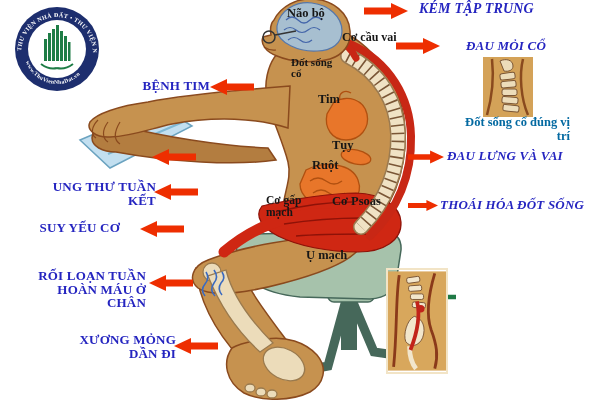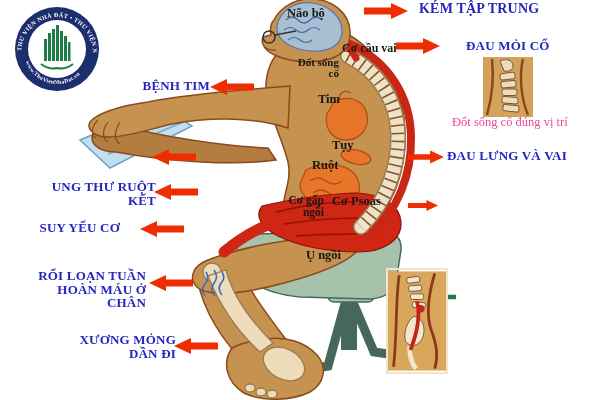--- a/index.html
+++ b/index.html
@@ -1,26 +1,26 @@
 <!DOCTYPE html>
 <html><head>
 <meta charset="utf-8">
 <style>
   html,body{margin:0;padding:0;background:#fff;}
   #stage{position:relative;width:600px;height:400px;background:#ffffff;overflow:hidden;
          font-family:"Liberation Serif",serif;}
   #illustration{position:absolute;left:0;top:0;}
   .co{position:absolute;font-weight:bold;color:#2525c0;font-size:13px;line-height:1.05;
       text-align:right;letter-spacing:.2px;}
-  .co.la{text-align:left;}
+  .co.la{text-align:left;font-style:italic;}
   .anat{position:absolute;font-weight:bold;color:#161616;font-size:12.5px;line-height:1.0;
-        text-align:right;}
+        text-align:left;}
   .arrow{position:absolute;}
-  .caption{position:absolute;font-weight:normal;color:#ec4899;font-size:12.5px;line-height:1.1;
-           text-align:left;}
+  .caption{position:absolute;font-weight:bold;color:#0369a1;font-size:12.5px;line-height:1.1;
+           text-align:right;}
   .inset{position:absolute;border:2px solid #f2e4c6;box-sizing:border-box;}
   .logo{position:absolute;left:13px;top:5px;width:88px;height:88px;}
 </style>
 </head>
 <body>
 
 <div id="stage">
 
   <svg id="illustration" width="600" height="400" viewBox="0 0 600 400">
 
@@ -124,21 +124,21 @@
 
   <div class="co" style="left:122px;top:79px;width:88px">BỆNH TIM</div>
   <svg class="arrow" style="left:210px;top:79px" width="44" height="16" viewBox="0 0 44 16">
     <polygon points="0,8 17,0 17,4.5 44,4.5 44,11.5 17,11.5 17,16" fill="#ee2e00"></polygon>
     </svg>
 
   <svg class="arrow" style="left:152px;top:149px" width="44" height="16" viewBox="0 0 44 16">
     <polygon points="0,8 17,0 17,4.5 44,4.5 44,11.5 17,11.5 17,16" fill="#ee2e00"></polygon>
     </svg>
 
-  <div class="co" style="left:28px;top:180px;width:128px">UNG THƯ RUỘT KẾT</div>
+  <div class="co" style="left:28px;top:180px;width:128px">UNG THƯ TUẦN KẾT</div>
   <svg class="arrow" style="left:154px;top:184px" width="44" height="16" viewBox="0 0 44 16">
     <polygon points="0,8 17,0 17,4.5 44,4.5 44,11.5 17,11.5 17,16" fill="#ee2e00"></polygon>
     </svg>
 
   <div class="co" style="left:16px;top:221px;width:104px">SUY YẾU CƠ</div>
   <svg class="arrow" style="left:140px;top:221px" width="44" height="16" viewBox="0 0 44 16">
     <polygon points="0,8 17,0 17,4.5 44,4.5 44,11.5 17,11.5 17,16" fill="#ee2e00"></polygon>
     </svg>
 
   <div class="co" style="left:16px;top:269px;width:130px">RỐI LOẠN TUẦN HOÀN MÁU Ở CHÂN</div>
@@ -162,34 +162,35 @@
   <div class="co la" style="left:466px;top:39px;width:110px">ĐAU MỎI CỔ</div>
 
   <svg class="arrow" style="left:408px;top:149px" width="36" height="16" viewBox="0 0 44 16">
     <polygon points="44,8 27,0 27,4.5 0,4.5 0,11.5 27,11.5 27,16" fill="#ee2e00"></polygon>
     </svg>
   <div class="co la" style="left:447px;top:149px;width:145px">ĐAU LƯNG VÀ VAI</div>
 
   <svg class="arrow" style="left:408px;top:198px" width="30" height="15" viewBox="0 0 44 16">
     <polygon points="44,8 27,0 27,4.5 0,4.5 0,11.5 27,11.5 27,16" fill="#ee2e00"></polygon>
     </svg>
+  <div class="co la" style="left:440px;top:198px;width:160px">THOÁI HÓA ĐỐT SỐNG</div>
 
   <svg class="arrow" style="left:428px;top:290px" width="28" height="14" viewBox="0 0 44 16">
     <polygon points="0,8 17,0 17,4.5 44,4.5 44,11.5 17,11.5 17,16" fill="#1f7a46"></polygon>
     </svg>
 
   <div class="anat" style="left:287px;top:7px">Não bộ</div>
-  <div class="anat" style="left:342px;top:42px;font-size:12px">Cơ cầu vai</div>
+  <div class="anat" style="left:342px;top:31px;font-size:12px">Cơ cầu vai</div>
   <div class="anat" style="left:291px;top:57px;width:48px;font-size:11px">Đốt sống cổ</div>
   <div class="anat" style="left:318px;top:93px">Tim</div>
   <div class="anat" style="left:332px;top:139px">Tụy</div>
   <div class="anat" style="left:312px;top:159px">Ruột</div>
-  <div class="anat" style="left:266px;top:195px;width:58px;font-size:11.5px">Cơ gấp ngồi</div>
+  <div class="anat" style="left:266px;top:195px;width:58px;font-size:11.5px">Cơ gấp mạch</div>
   <div class="anat" style="left:332px;top:195px">Cơ Psoas</div>
-  <div class="anat" style="left:306px;top:249px">Ụ ngồi</div>
+  <div class="anat" style="left:306px;top:249px">Ụ mạch</div>
 
   <svg class="inset" style="left:483px;top:57px;border:none" width="50" height="60" viewBox="0 0 50 60">
     <rect width="50" height="60" fill="#d4a258"></rect>
     <path d="M 9 2 C 11 20 9 40 4 58" stroke="#8a4a1e" stroke-width="2.5" fill="none"></path>
     <path d="M 40 2 C 36 18 38 42 45 58" stroke="#8a4a1e" stroke-width="2.5" fill="none"></path>
     <g fill="#ecdcba" stroke="#7a5636" stroke-width="1">
       <path d="M 17 4 C 23 1 30 3 30 9 C 30 13 26 15 21 14 Z"></path>
       <rect x="17" y="16" width="15" height="6.5" rx="2" transform="rotate(-7 24 19)"></rect>
       <rect x="18" y="24" width="15" height="6.5" rx="2" transform="rotate(-5 25 27)"></rect>
       <rect x="19" y="32" width="15" height="6.5" rx="2"></rect>

